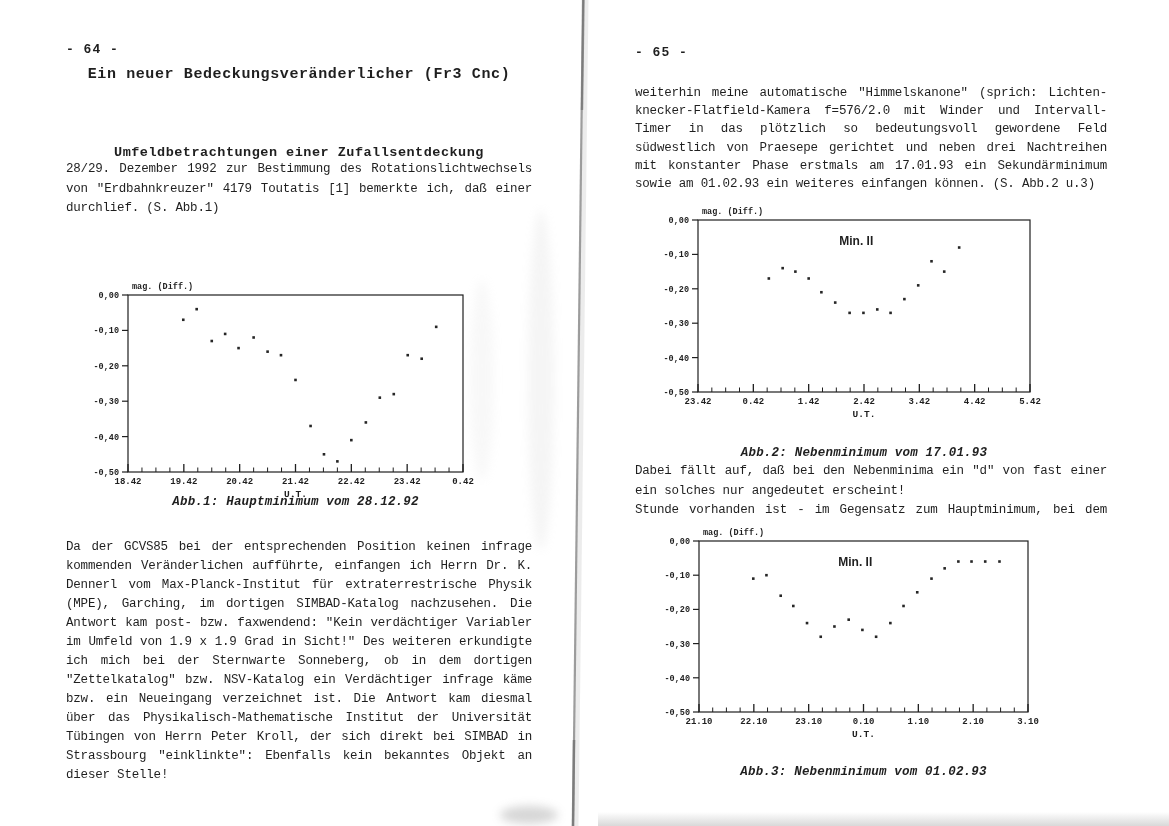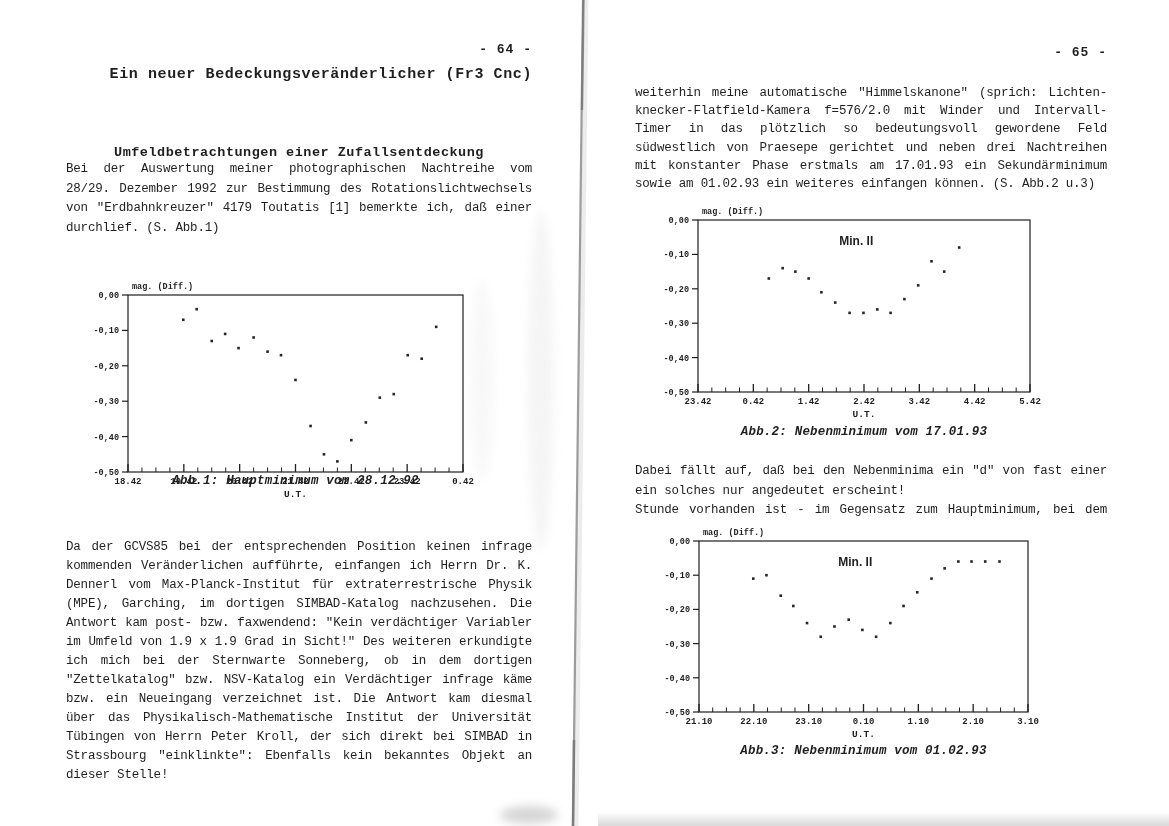--- a/index.html
+++ b/index.html
@@ -4,36 +4,36 @@
 <style>
   html,body{margin:0;padding:0;}
   body{
     width:1169px;height:826px;position:relative;overflow:hidden;
     background:#ffffff;
     font-family:"Liberation Mono","DejaVu Sans Mono",monospace;
     color:#1f1f1f;
   }
   .abs{position:absolute;}
   
-  .pagenum{font-size:13px;font-weight:bold;letter-spacing:1px;text-align:right;}
-  .title{font-size:15px;font-weight:bold;letter-spacing:.6px;text-align:right;white-space:nowrap;}
+  .pagenum{font-size:13px;font-weight:bold;letter-spacing:1px;text-align:left;}
+  .title{font-size:15px;font-weight:bold;letter-spacing:.6px;text-align:center;white-space:nowrap;}
   .subtitle{font-size:13.5px;font-weight:bold;letter-spacing:.5px;text-align:center;white-space:nowrap;margin-top:43px;}
   .para{font-size:12.5px;letter-spacing:-.2px;}
   .para .line{
     white-space:nowrap;overflow:hidden;
     text-align:justify;text-align-last:justify;
   }
   .para .line.last{text-align-last:left;}
   .p1-left .line{height:19.5px;line-height:19.5px;}
   .p2-left .line{height:19px;line-height:19px;}
   .p1-right .line{height:18.2px;line-height:18.2px;}
   .p2-right .line{height:19.5px;line-height:19.5px;}
   .caption{
     font-size:12.5px;font-weight:bold;font-style:italic;
-    text-align:center;white-space:nowrap;letter-spacing:.2px;
+    text-align:center;white-space:nowrap;letter-spacing:.2px;margin-top:21px;
   }
   
   svg.plot{position:absolute;overflow:visible;}
   
   .smudge{position:absolute;border-radius:50%;filter:blur(5px);pointer-events:none;}
   .bottom-shadow{
     position:absolute;left:598px;top:812px;width:571px;height:14px;
     background:linear-gradient(to bottom,rgba(180,180,180,0) 0%,rgba(170,170,170,.45) 100%);
     pointer-events:none;
   }
@@ -42,21 +42,20 @@
 <body>
 
 <div>
 
   <section>
     <div class="abs pagenum" style="left:66px;top:42px;width:466px;">- 64 -</div>
     <div class="abs title" style="left:66px;top:66px;width:466px;">Ein neuer Bedeckungsveränderlicher (Fr3 Cnc)</div>
     <div class="abs subtitle" style="left:66px;top:102px;width:466px;">Umfeldbetrachtungen einer Zufallsentdeckung</div>
 
     <div class="abs para p1-left" style="left:66px;top:160px;width:466px;">
-        <div class="line">Bei der Auswertung meiner photographischen Nachtreihe vom</div>
         <div class="line">28/29. Dezember 1992 zur Bestimmung des Rotationslichtwechsels</div>
         <div class="line">von "Erdbahnkreuzer" 4179 Toutatis [1] bemerkte ich, daß einer</div>
         <div class="line last">durchlief. (S. Abb.1)</div>
       </div>
 
     <svg class="plot" id="plot-0" width="415" height="250" style="left: 70px; top: 278px;">
         <rect x="58" y="17" width="335" height="177" fill="none" stroke="#1f1f1f" stroke-width="1.2"></rect>
         <line x1="52" y1="17" x2="58" y2="17" stroke="#1f1f1f" stroke-width="1.2"></line>
         <text x="49" y="20" text-anchor="end" font-size="8.5px" font-weight="bold" font-family="&quot;Liberation Mono&quot;,&quot;DejaVu Sans Mono&quot;,monospace" fill="#1f1f1f">0,00</text>
         <line x1="52" y1="52.4" x2="58" y2="52.4" stroke="#1f1f1f" stroke-width="1.2"></line>

